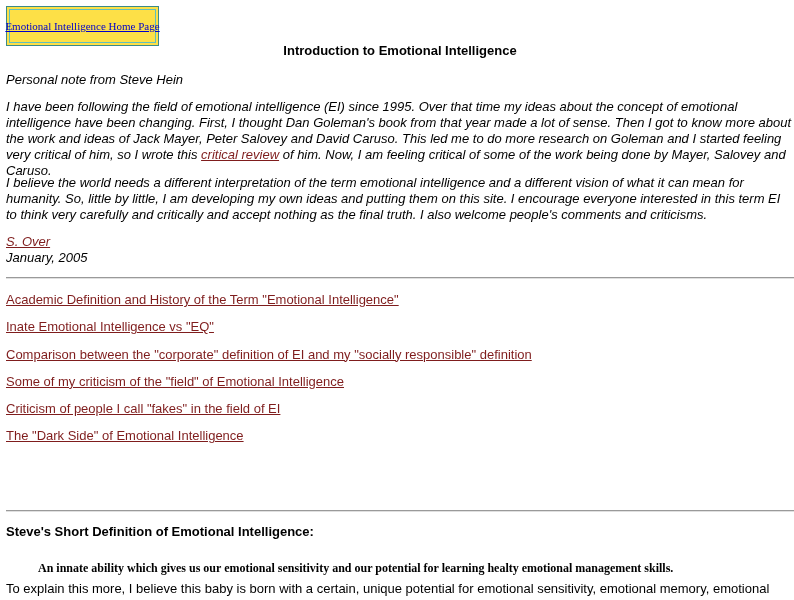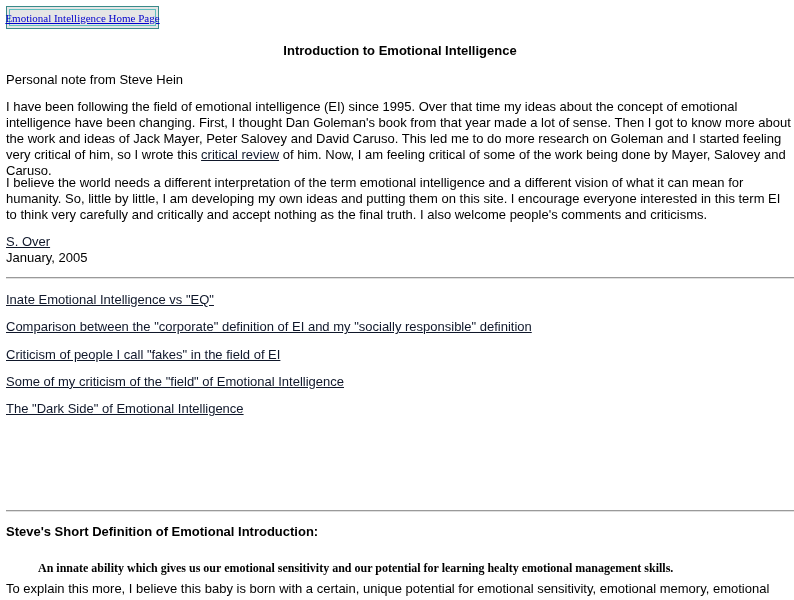--- a/index.html
+++ b/index.html
@@ -9,29 +9,29 @@
       width: 794px;
       height: 600px;
       overflow: hidden;
     }
     body {
       font-family: "Liberation Sans", sans-serif;
       font-size: 13px;
       color: #000000;
       position: relative;
     }
-    a { color: #0f172a; text-decoration: underline; }
+    a { color: #7f1d1d; text-decoration: underline; }
 
     .home-box {
       position: absolute;
       left: 6px;
       top: 6px;
       width: 153px;
-      height: 23px;
-      background: #e5e5e5;
+      height: 40px;
+      background: #fde047;
       border: 1px solid #3a8a8a;
       box-sizing: border-box;
       padding: 2px;
     }
     .home-inner {
       width: 100%;
       height: 100%;
       border: 1px solid #5fbfbf;
       box-sizing: border-box;
       display: flex;
@@ -55,21 +55,21 @@
       font-size: 13px;
     }
 
     .content {
       position: absolute;
       left: 6px;
       width: 788px;
       font-size: 13px;
       line-height: 16px;
     }
-    .italic { }
+    .italic { font-style: italic; }
 
     .p-note { top: 72px; }
     .p-1 { top: 99px; }
     .p-2 { top: 175px; }
     .p-sig { top: 234px; }
     .p-date { top: 250px; }
 
     .hr {
       position: absolute;
       left: 6px;
@@ -141,26 +141,27 @@
 <div class="content italic p-2">I believe the world needs a different interpretation of the term emotional intelligence and a different vision of what it can mean for humanity. So, little by little, I am developing my own ideas and putting them on this site. I encourage everyone interested in this term EI to think very carefully and critically and accept nothing as the final truth. I also welcome people's comments and criticisms.</div>
 
 <div class="content italic p-sig">
   <a href="#">S. Over</a>
 </div>
 <div class="content italic p-date">January, 2005</div>
 
 <div class="hr hr-1"></div>
 
 <ul class="toc">
+  <li><a href="#">Academic Definition and History of the Term "Emotional Intelligence"</a></li>
   <li><a href="#">Inate Emotional Intelligence vs "EQ"</a></li>
   <li><a href="#">Comparison between the "corporate" definition of EI and my "socially responsible" definition</a></li>
+  <li><a href="#">Some of my criticism of the "field" of Emotional Intelligence</a></li>
   <li><a href="#">Criticism of people I call "fakes" in the field of EI</a></li>
-  <li><a href="#">Some of my criticism of the "field" of Emotional Intelligence</a></li>
   <li><a href="#">The "Dark Side" of Emotional Intelligence</a></li>
 </ul>
 
 <div class="hr hr-2"></div>
 
-<div class="section-heading">Steve's Short Definition of Emotional Introduction:</div>
+<div class="section-heading">Steve's Short Definition of Emotional Intelligence:</div>
 
 <div class="definition">An innate ability which gives us our emotional sensitivity and our potential for learning healty emotional management skills.</div>
 
 <div class="explain">To explain this more, I believe this baby is born with a certain, unique potential for emotional sensitivity, emotional memory, emotional</div>
 
 </body></html>

